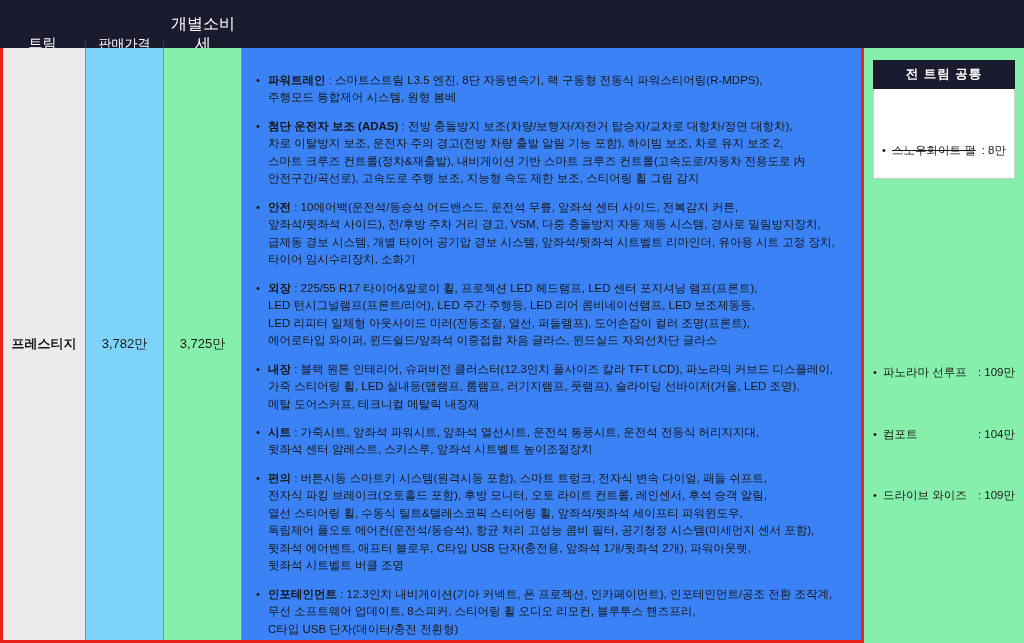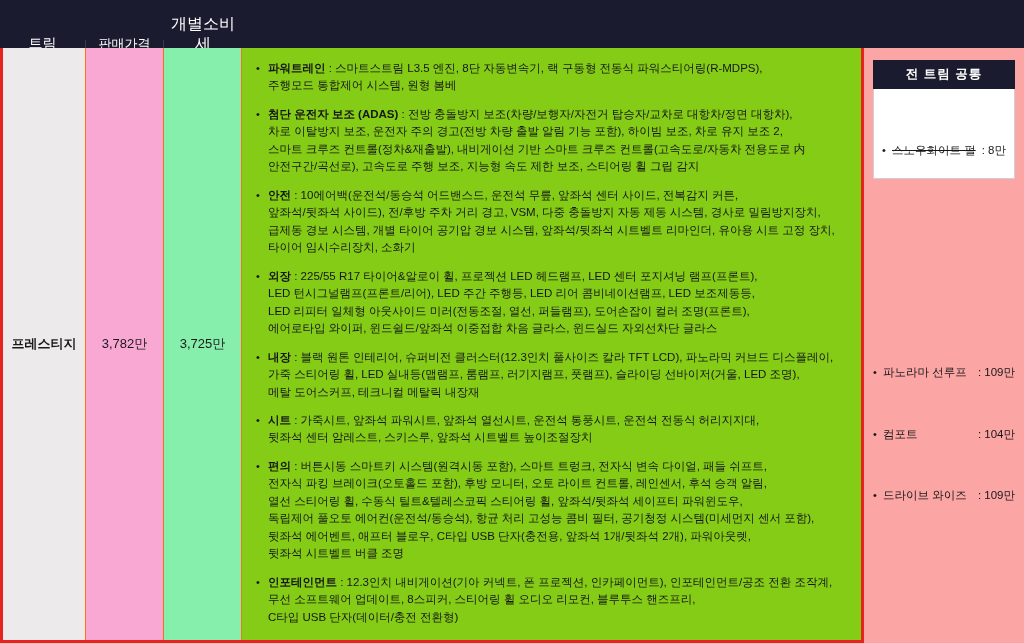--- a/index.html
+++ b/index.html
@@ -77,34 +77,34 @@
     font-size: 13px;
     font-weight: bold;
     background: #eceaea;
   }
   .c-price {
     width: 78px;
     display: flex;
     align-items: center;
     justify-content: center;
     font-size: 13px;
-    background: #f9a8d4;
+    background: #7dd3fc;
   }
   .c-tax {
     width: 78px;
     display: flex;
     align-items: center;
     justify-content: center;
     font-size: 13px;
     background: #86efac;
   }
   .c-main {
     width: 619px;
-    background: #84cc16;
-    padding: 12px 10px 8px 14px;
+    background: #3b82f6;
+    padding: 24px 10px 8px 14px;
     overflow: hidden;
   }
 
   .spec-list {
     list-style: none;
     margin: 0;
     padding: 0;
   }
   .spec-item {
     position: relative;
@@ -126,21 +126,21 @@
     font-weight: bold;
   }
   .spec-item .txt {
     white-space: pre-line;
   }
 
   
   .optcol {
     width: 160px;
     height: 595px;
-    background: #fca5a5;
+    background: #86efac;
     padding: 12px 9px 0 9px;
   }
   .opt-banner {
     background: #1b1b2f;
     color: #ffffff;
     font-size: 12.5px;
     font-weight: bold;
     text-align: center;
     padding: 6px 0;
     letter-spacing: 1px;

